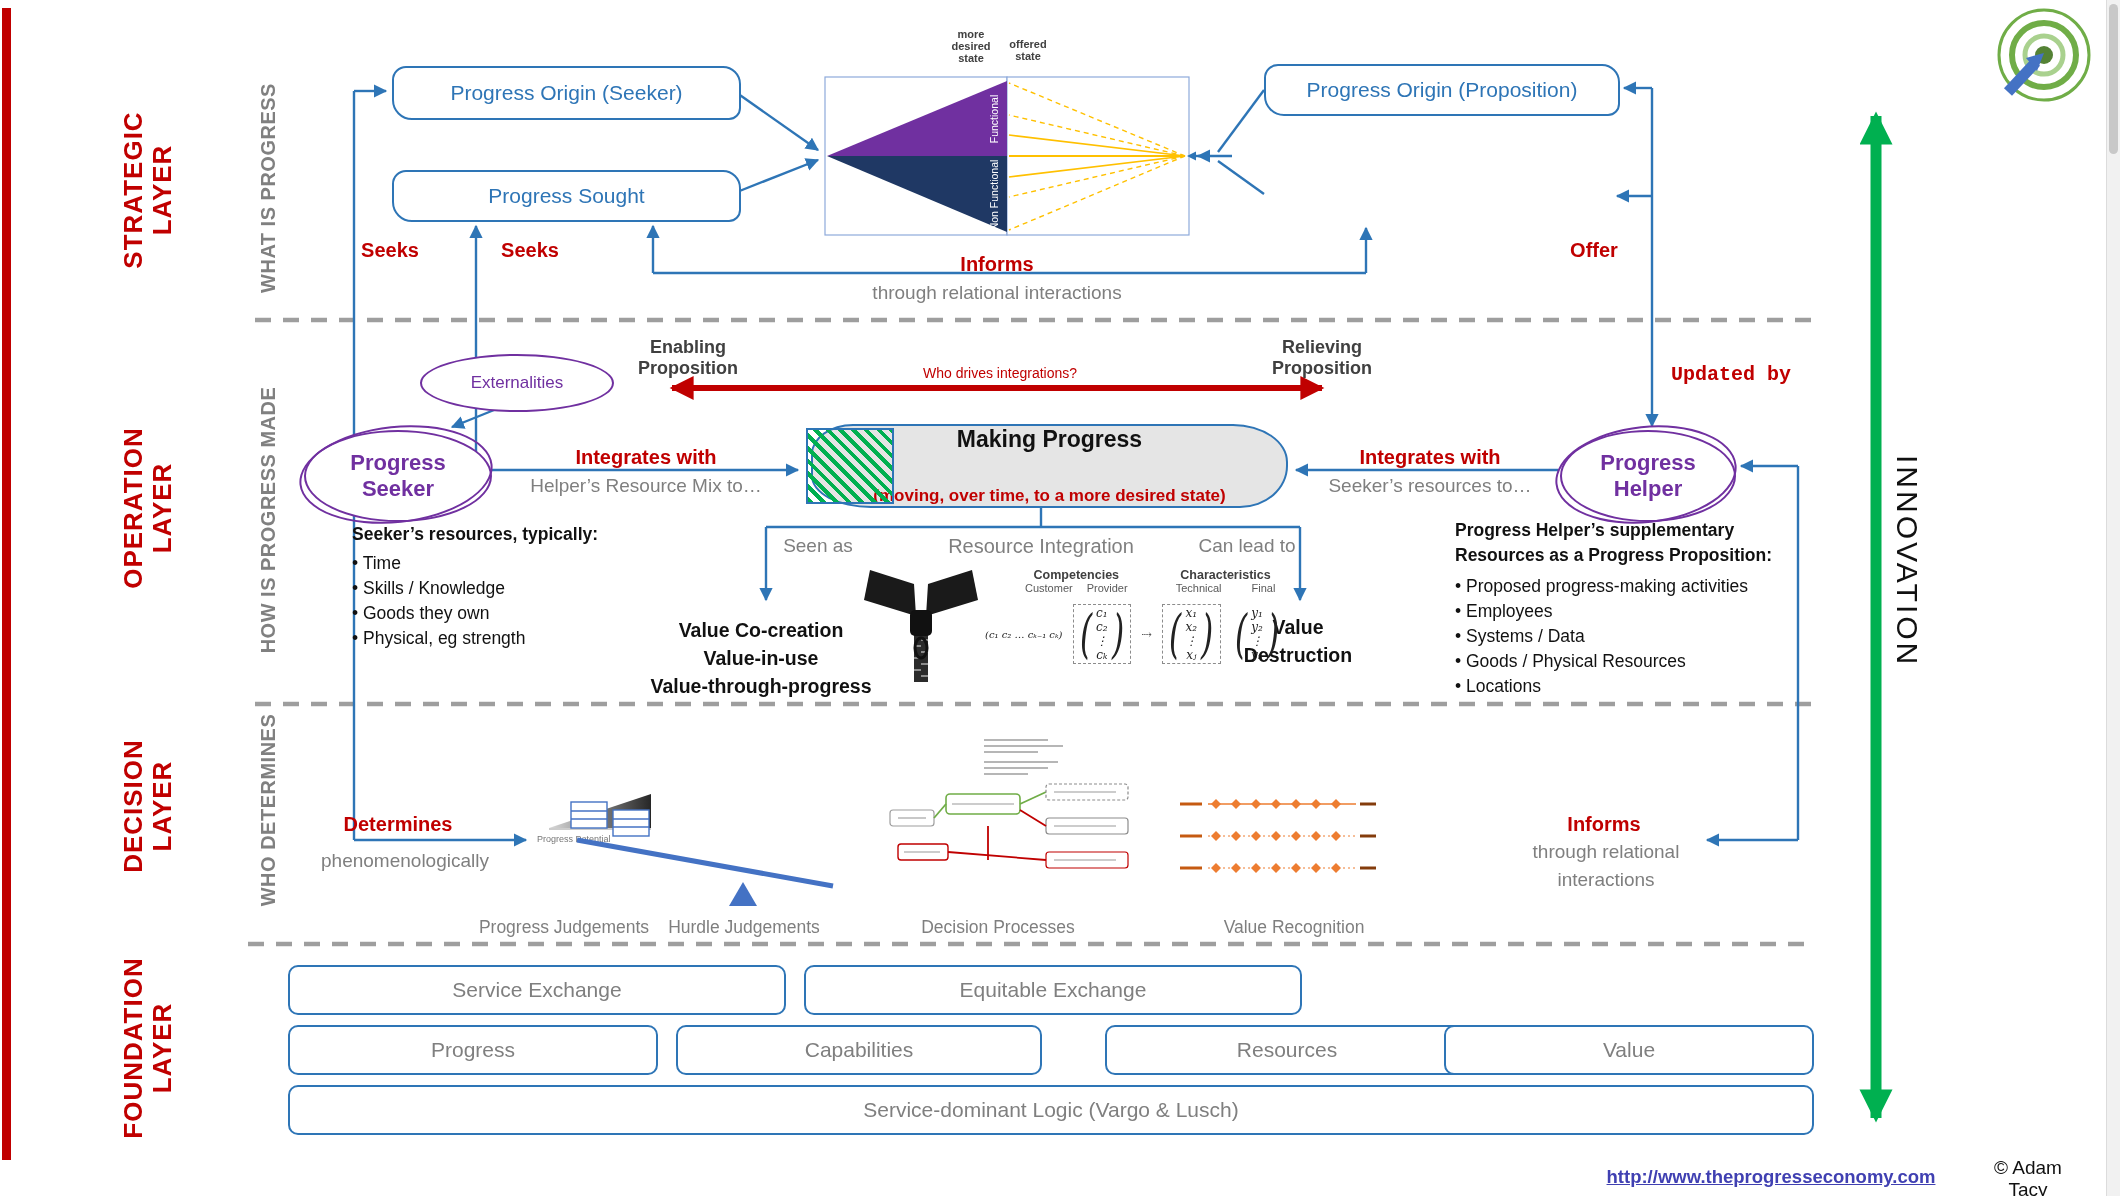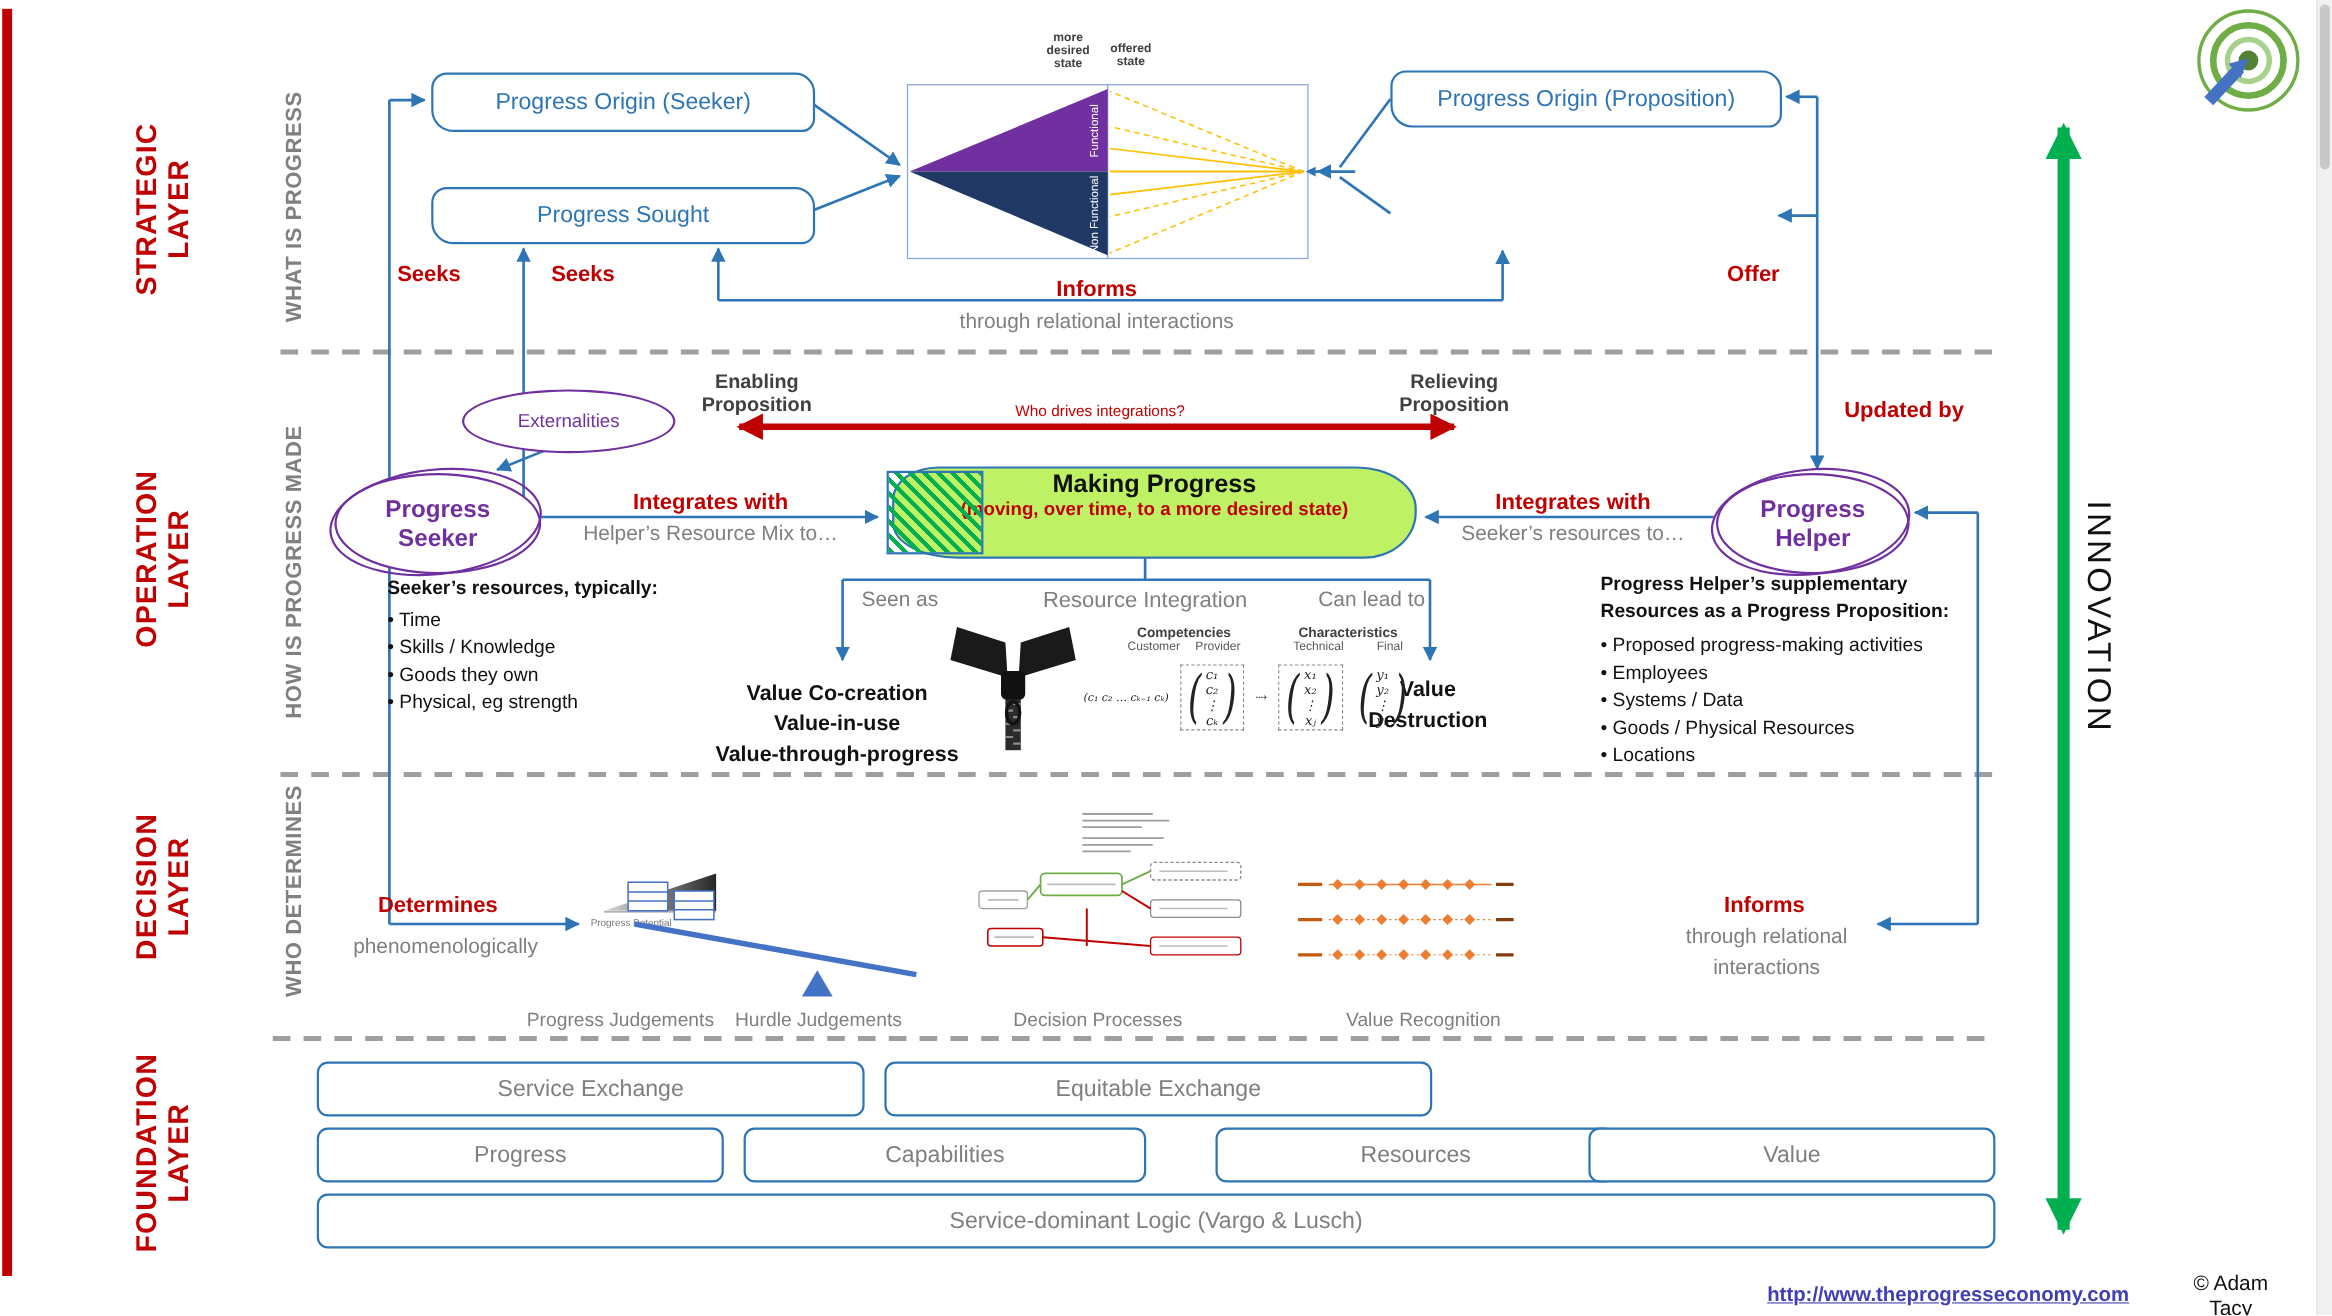--- a/index.html
+++ b/index.html
@@ -14,22 +14,22 @@
   .vlabel{position:absolute;transform:translate(-50%,-50%) rotate(-90deg);white-space:pre-line;text-align:center;line-height:1.12;letter-spacing:1px;}
   .layer-red{color:#C00000;font-weight:700;font-size:26px;}
   .layer-gray{color:#808080;font-weight:700;font-size:20px;letter-spacing:.5px;}
   .sbox{position:absolute;border:2.5px solid #2E75B6;border-radius:14px 18px 12px 20px;background:#fff;
         display:flex;align-items:center;justify-content:center;color:#2E75B6;font-size:21px;z-index:3;}
   .fbox{position:absolute;border:2px solid #2E75B6;border-radius:10px;background:#fff;
         display:flex;align-items:center;justify-content:center;color:#7F7F7F;font-size:21px;z-index:3;}
   .pellipse{position:absolute;border:2.5px solid #7030A0;border-radius:50%;background:#fff;
         display:flex;align-items:center;justify-content:center;z-index:3;}
   .scribble::before{content:"";position:absolute;inset:-6px -3px -3px -7px;border:2px solid #7030A0;border-radius:50%;transform:rotate(-6deg);}
-  .blob{position:absolute;border:2.5px solid #2E75B6;border-radius:42px 55px 48px 60px / 30px 38px 42px 32px;background:#bef264;z-index:2;
-        display:flex;flex-direction:column;align-items:center;justify-content:flex-start;}
+  .blob{position:absolute;border:2.5px solid #2E75B6;border-radius:42px 55px 48px 60px / 30px 38px 42px 32px;background:#e5e5e5;z-index:2;
+        display:flex;flex-direction:column;align-items:center;justify-content:space-between;}
   .hatch{position:absolute;z-index:4;border:2px solid #2E75B6;
         background:repeating-linear-gradient(45deg,#00B050 0 4px,rgba(0,0,0,0) 4px 9px);}
   .bullets{font-size:17.5px;color:#111;line-height:25px;}
   .bullets div::before{content:"• ";}
   .list-title{font-size:17.5px;color:#111;font-weight:700;margin-bottom:6px;}
   .caption{position:absolute;transform:translate(-50%,-50%);color:#7F7F7F;font-size:17.5px;white-space:nowrap;}
   .math{font-family:"DejaVu Serif",serif;font-style:italic;color:#222;}
   .colvec{display:flex;align-items:center;}
   .colvec .paren{font-size:52px;font-weight:300;line-height:1;transform:scaleX(.6);color:#222;}
   .colvec .vals{font-size:12px;line-height:14px;text-align:center;white-space:pre-line;}
@@ -156,21 +156,21 @@
 
   <div class="pellipse" style="left:420px;top:354px;width:190px;height:54px;">
     <span class="purple" style="font-size:17px;">Externalities</span>
     </div>
 
   <div class="ctr" style="left:688px;top:358px;font-size:18px;font-weight:700;color:#404040;z-index:3;">Enabling
 Proposition</div>
   <div class="ctr" style="left:1322px;top:358px;font-size:18px;font-weight:700;color:#404040;z-index:3;">Relieving
 Proposition</div>
   <div class="ctr red" style="left:1000px;top:373px;font-size:14px;font-weight:400;z-index:3;">Who drives integrations?</div>
-  <div class="ctr red" style="left:1731px;top:374px;font-size:20px;z-index:3;">Updated by</div>
+  <div class="ctr red" style="left:1731px;top:374px;font-size:20px;z-index:3;font-family:Liberation Mono, monospace;">Updated by</div>
 
   <div class="pellipse scribble" style="left:304px;top:430px;width:184px;height:88px;">
     <span class="purple pre" style="font-size:22px;font-weight:700;text-align:center;line-height:1.2;">Progress
 Seeker</span>
     </div>
 
   <div class="ctr red" style="left:646px;top:457px;font-size:20px;z-index:3;">Integrates with</div>
   <div class="ctr gray" style="left:646px;top:486px;font-size:19px;z-index:3;">Helper’s Resource Mix to…</div>
 
   <div class="blob" style="left:811px;top:424px;width:473px;height:80px;">

